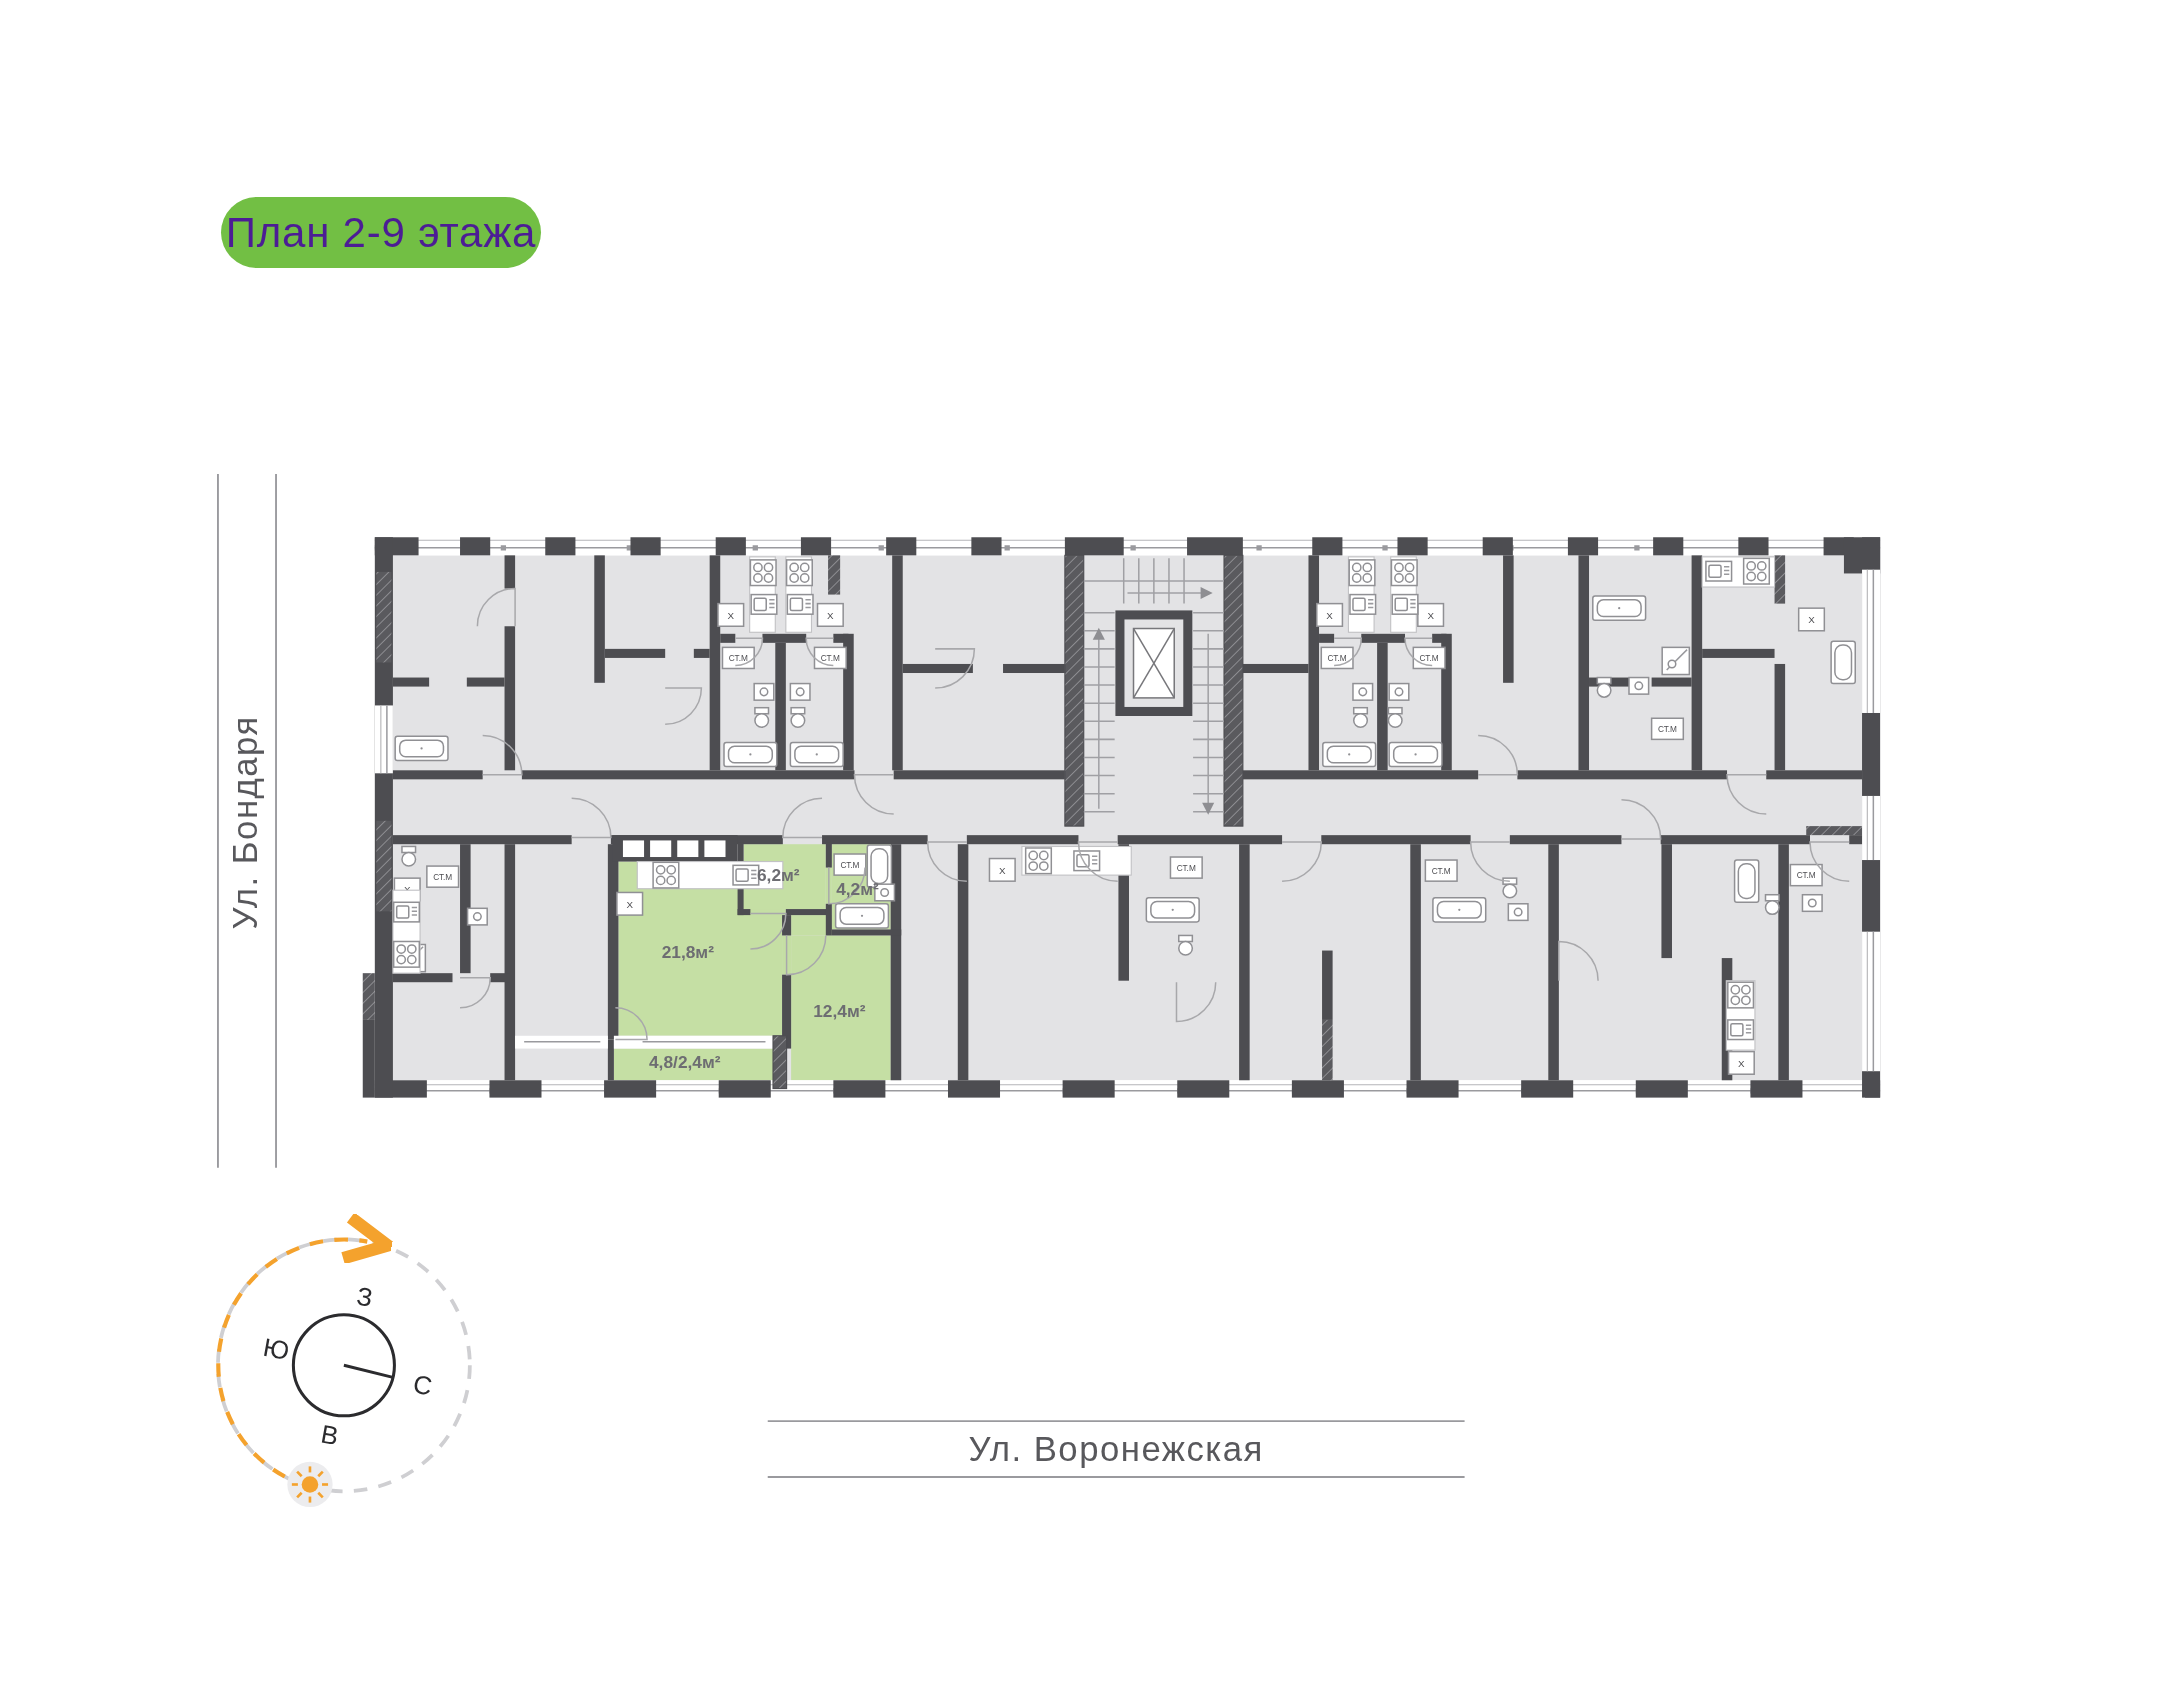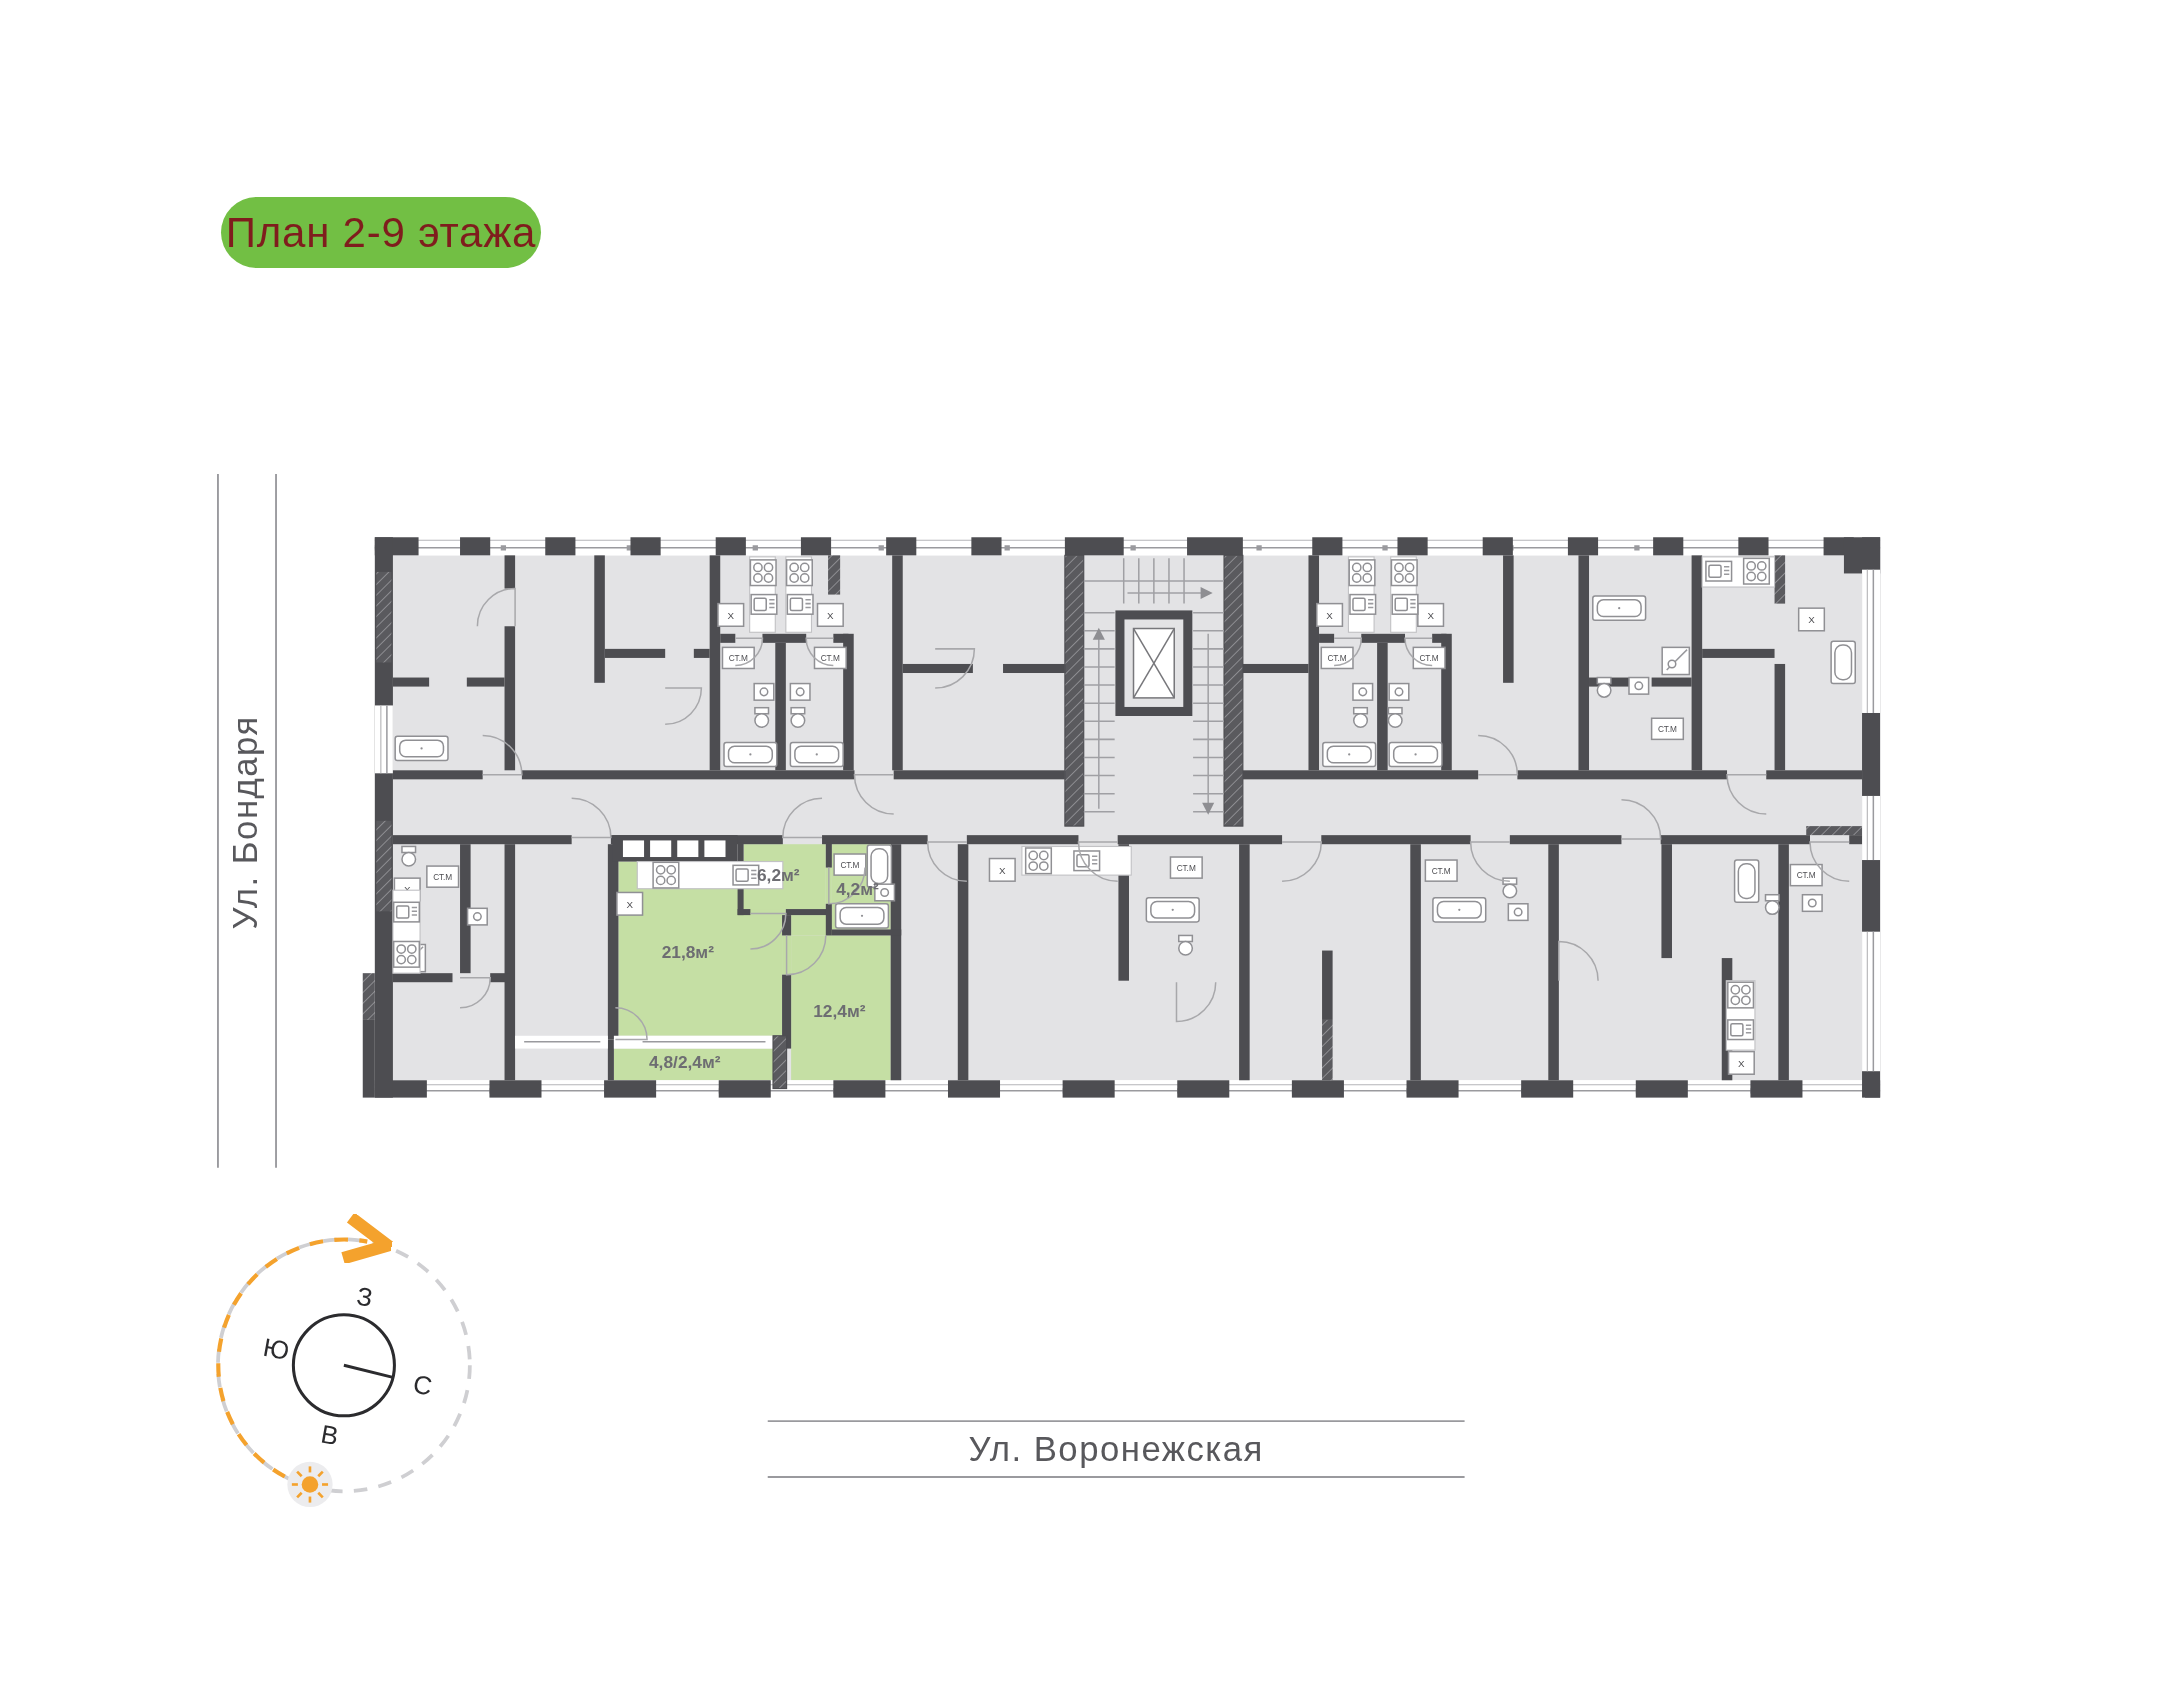--- a/index.html
+++ b/index.html
@@ -1,19 +1,19 @@
 <!DOCTYPE html>
 <html style="font-size:12px"><head>
 <meta charset="utf-8">
 <style>
   html,body{margin:0;padding:0;background:#ffffff;}
   .page{position:relative;width:2172px;height:1705px;background:#ffffff;overflow:hidden;
         font-family:"Liberation Sans", sans-serif;}
   .badge{position:absolute;left:221px;top:197px;width:320px;height:71px;background:#72bf44;
-         border-radius:36px;color:#7f1d1d;font-size:42px;display:flex;align-items:center;
+         border-radius:36px;color:#4c1d95;font-size:42px;display:flex;align-items:center;
          justify-content:center;letter-spacing:0.8px;}
   svg text{font-family:"Liberation Sans", sans-serif;}
   .street{font-size:46px;fill:#58585c;letter-spacing:2px;}
   .compass-letter{font-size:34px;fill:#2b2b2e;}
   .area{font-size:23px;font-weight:bold;fill:#6d6d72;}
   .stm{font-size:11px;fill:#4e4e52;}
   .xl{font-size:13px;fill:#4e4e52;}
   .wall{fill:#4d4d51;}
   .room{fill:#e3e3e5;}
   .grn{fill:#c5dfa4;}

